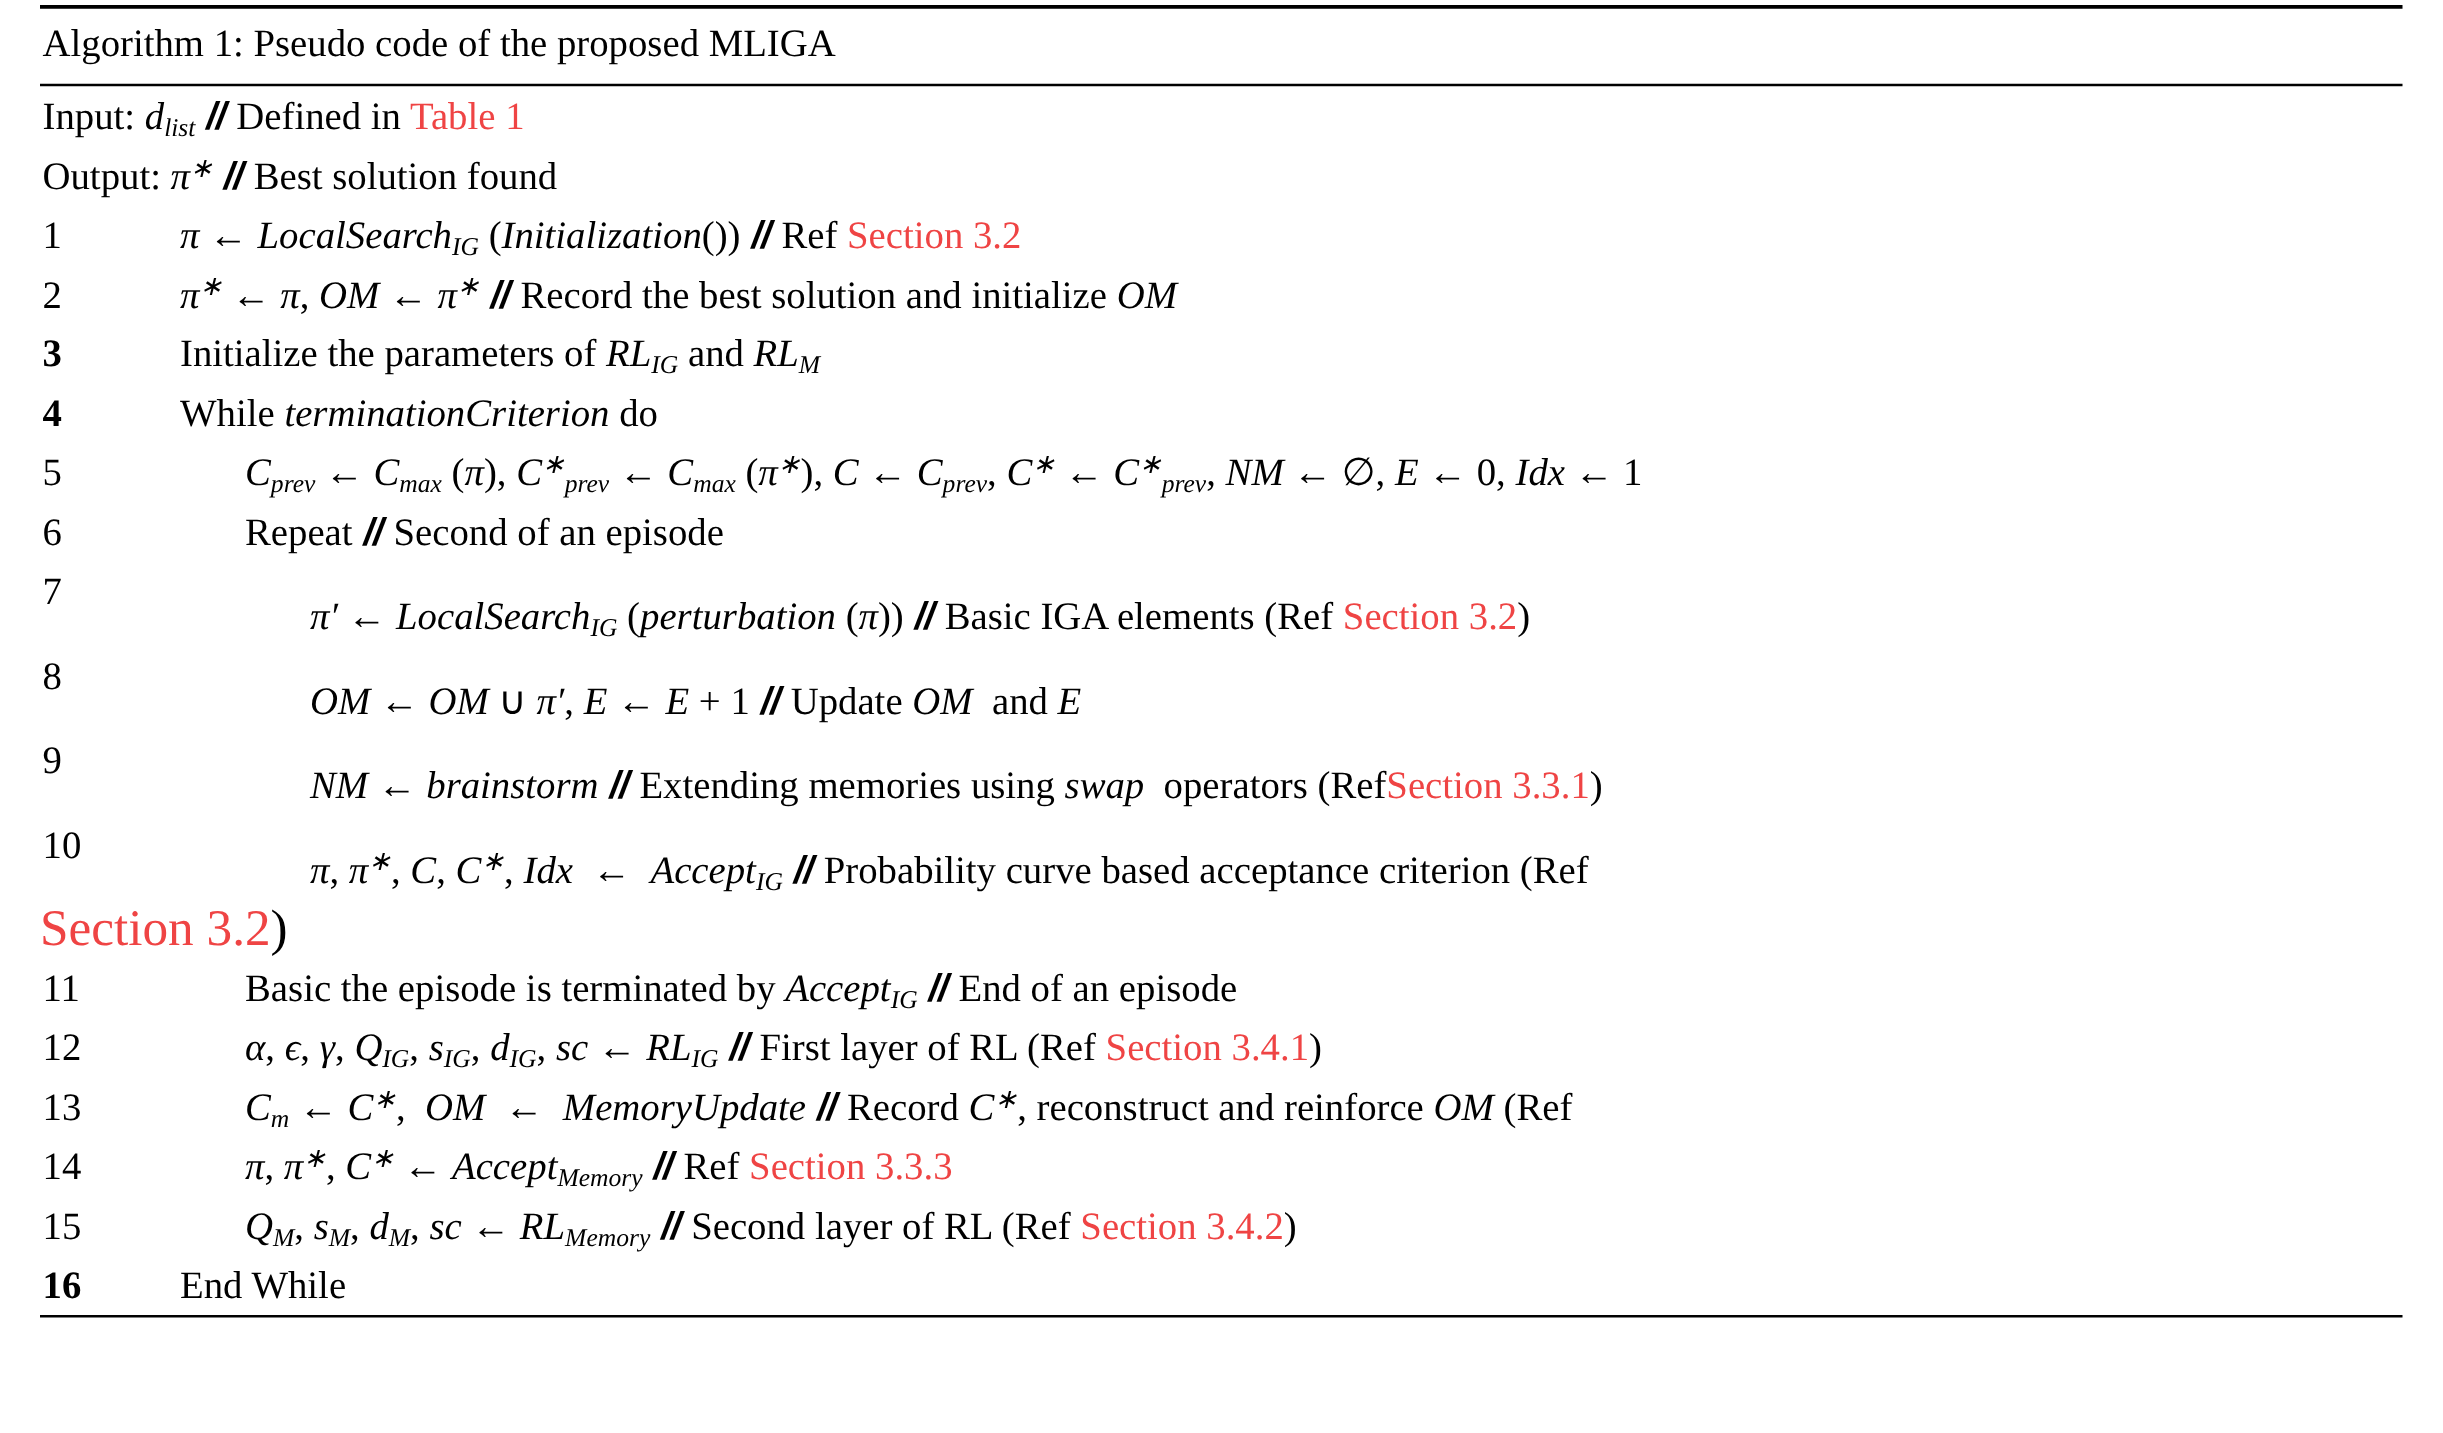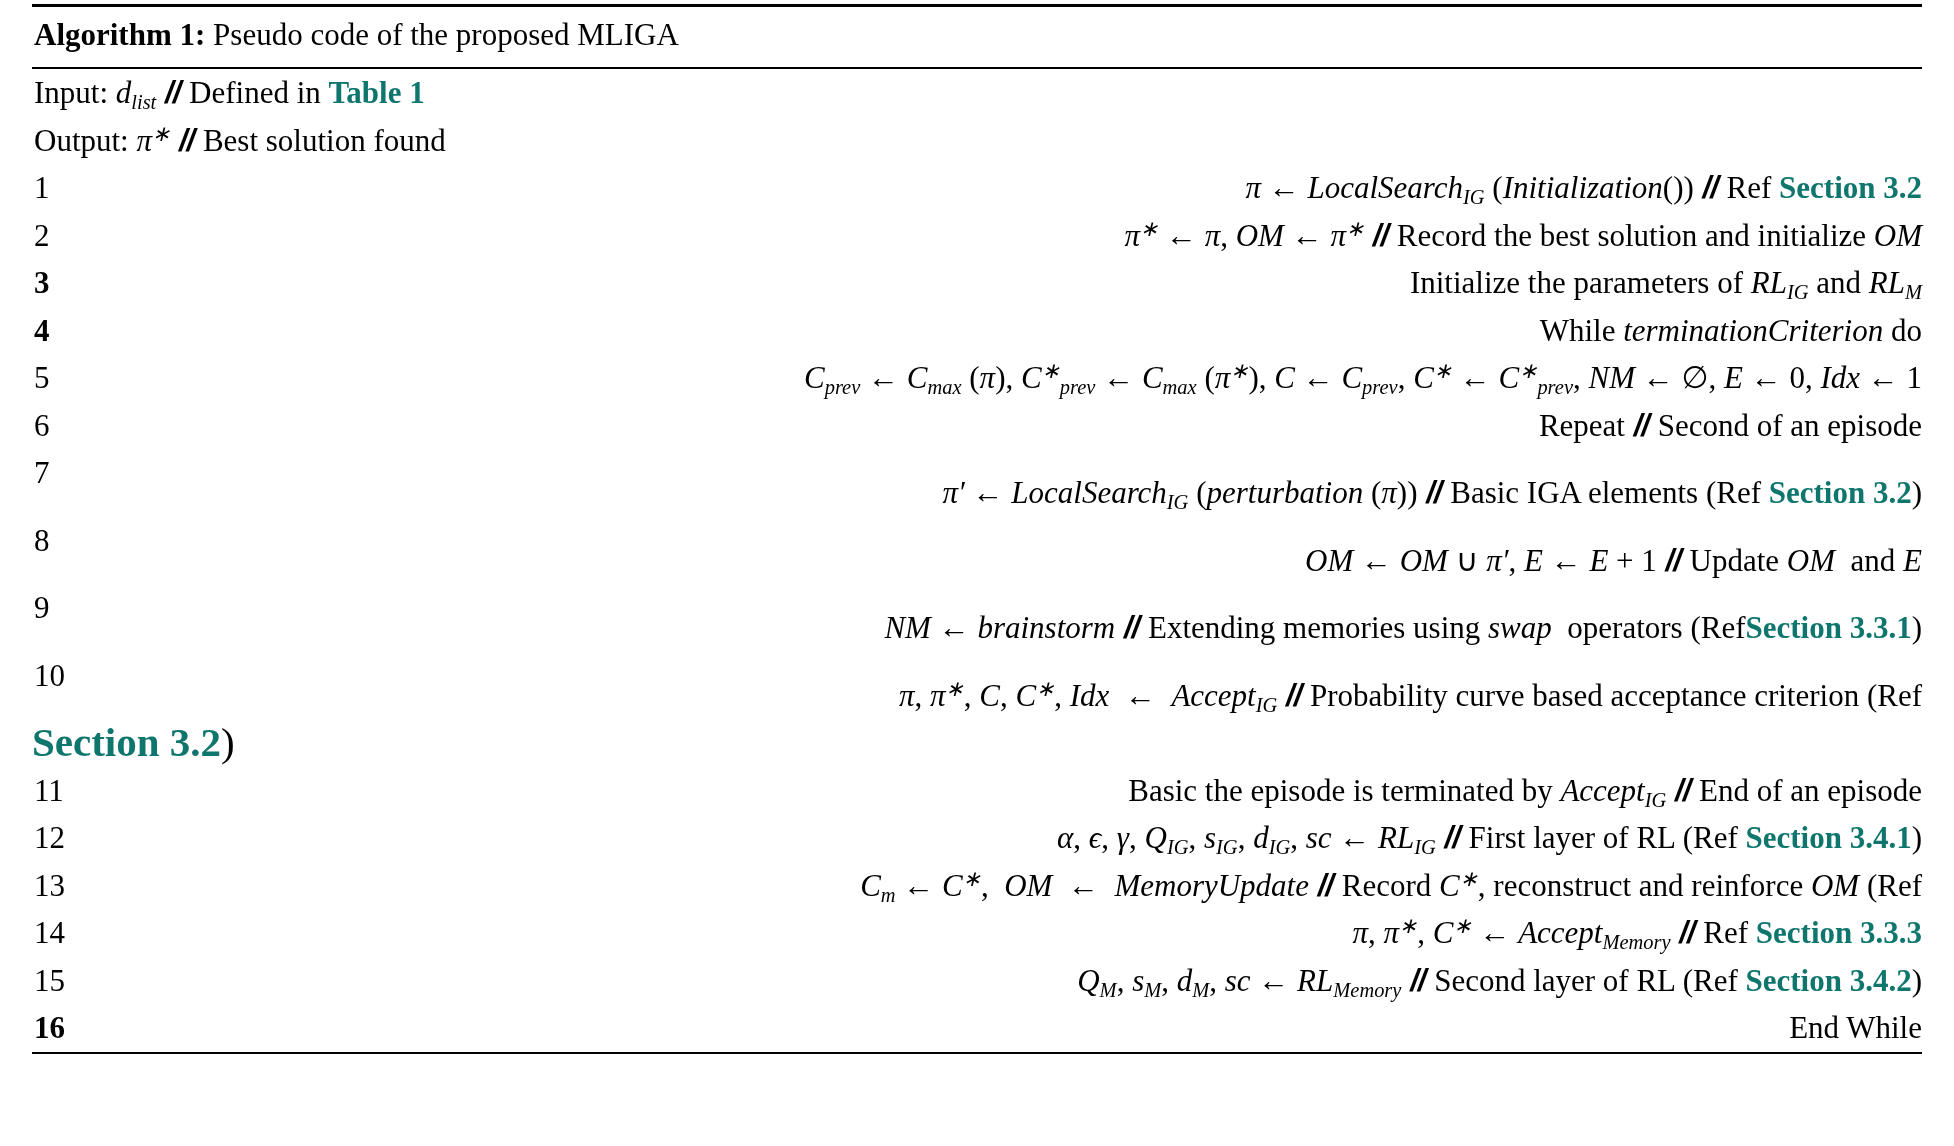--- a/index.html
+++ b/index.html
@@ -29,53 +29,53 @@
   }
   .rule-bot {
     border-top: 2px solid #000;
   }
   .caption {
     font-size: 31px;
     line-height: 52px;
     padding: 2px 0 6px 2px;
     white-space: nowrap;
   }
-  .caption b { font-weight: bold; }
+  .caption b { font-weight: normal; }
   .io-line, .step {
     font-size: 31px;
     line-height: 47.5px;
     padding: 0 0 0 2px;
   }
   .step {
     display: flex;
     align-items: flex-start;
   }
   .num {
     flex: 0 0 auto;
     width: 58px;
     text-align: left;
   }
   .num.b { font-weight: bold; }
   .body-txt {
     flex: 1 1 auto;
-    text-align: right;
+    text-align: left;
   }
   .ind1 { padding-left: 52px; }
   .ind2 { padding-left: 104px; }
   .ind3 { padding-left: 156px; margin-top: 20px; }
   i, .it { font-style: italic; }
   b, .bd { font-weight: normal; }
   .cm {
     font-weight: bold;
     font-style: italic;
     font-family: "Liberation Sans", sans-serif;
     letter-spacing: -1px;
     padding: 0 1px;
   }
-  .ref { color: #0f766e; font-weight: bold; }
+  .ref { color: #ef4444; }
   sub {
     font-size: 0.66em;
     line-height: 0;
     vertical-align: -0.28em;
   }
   sup {
     font-size: 0.7em;
     line-height: 0;
     vertical-align: 0.45em;
   }

